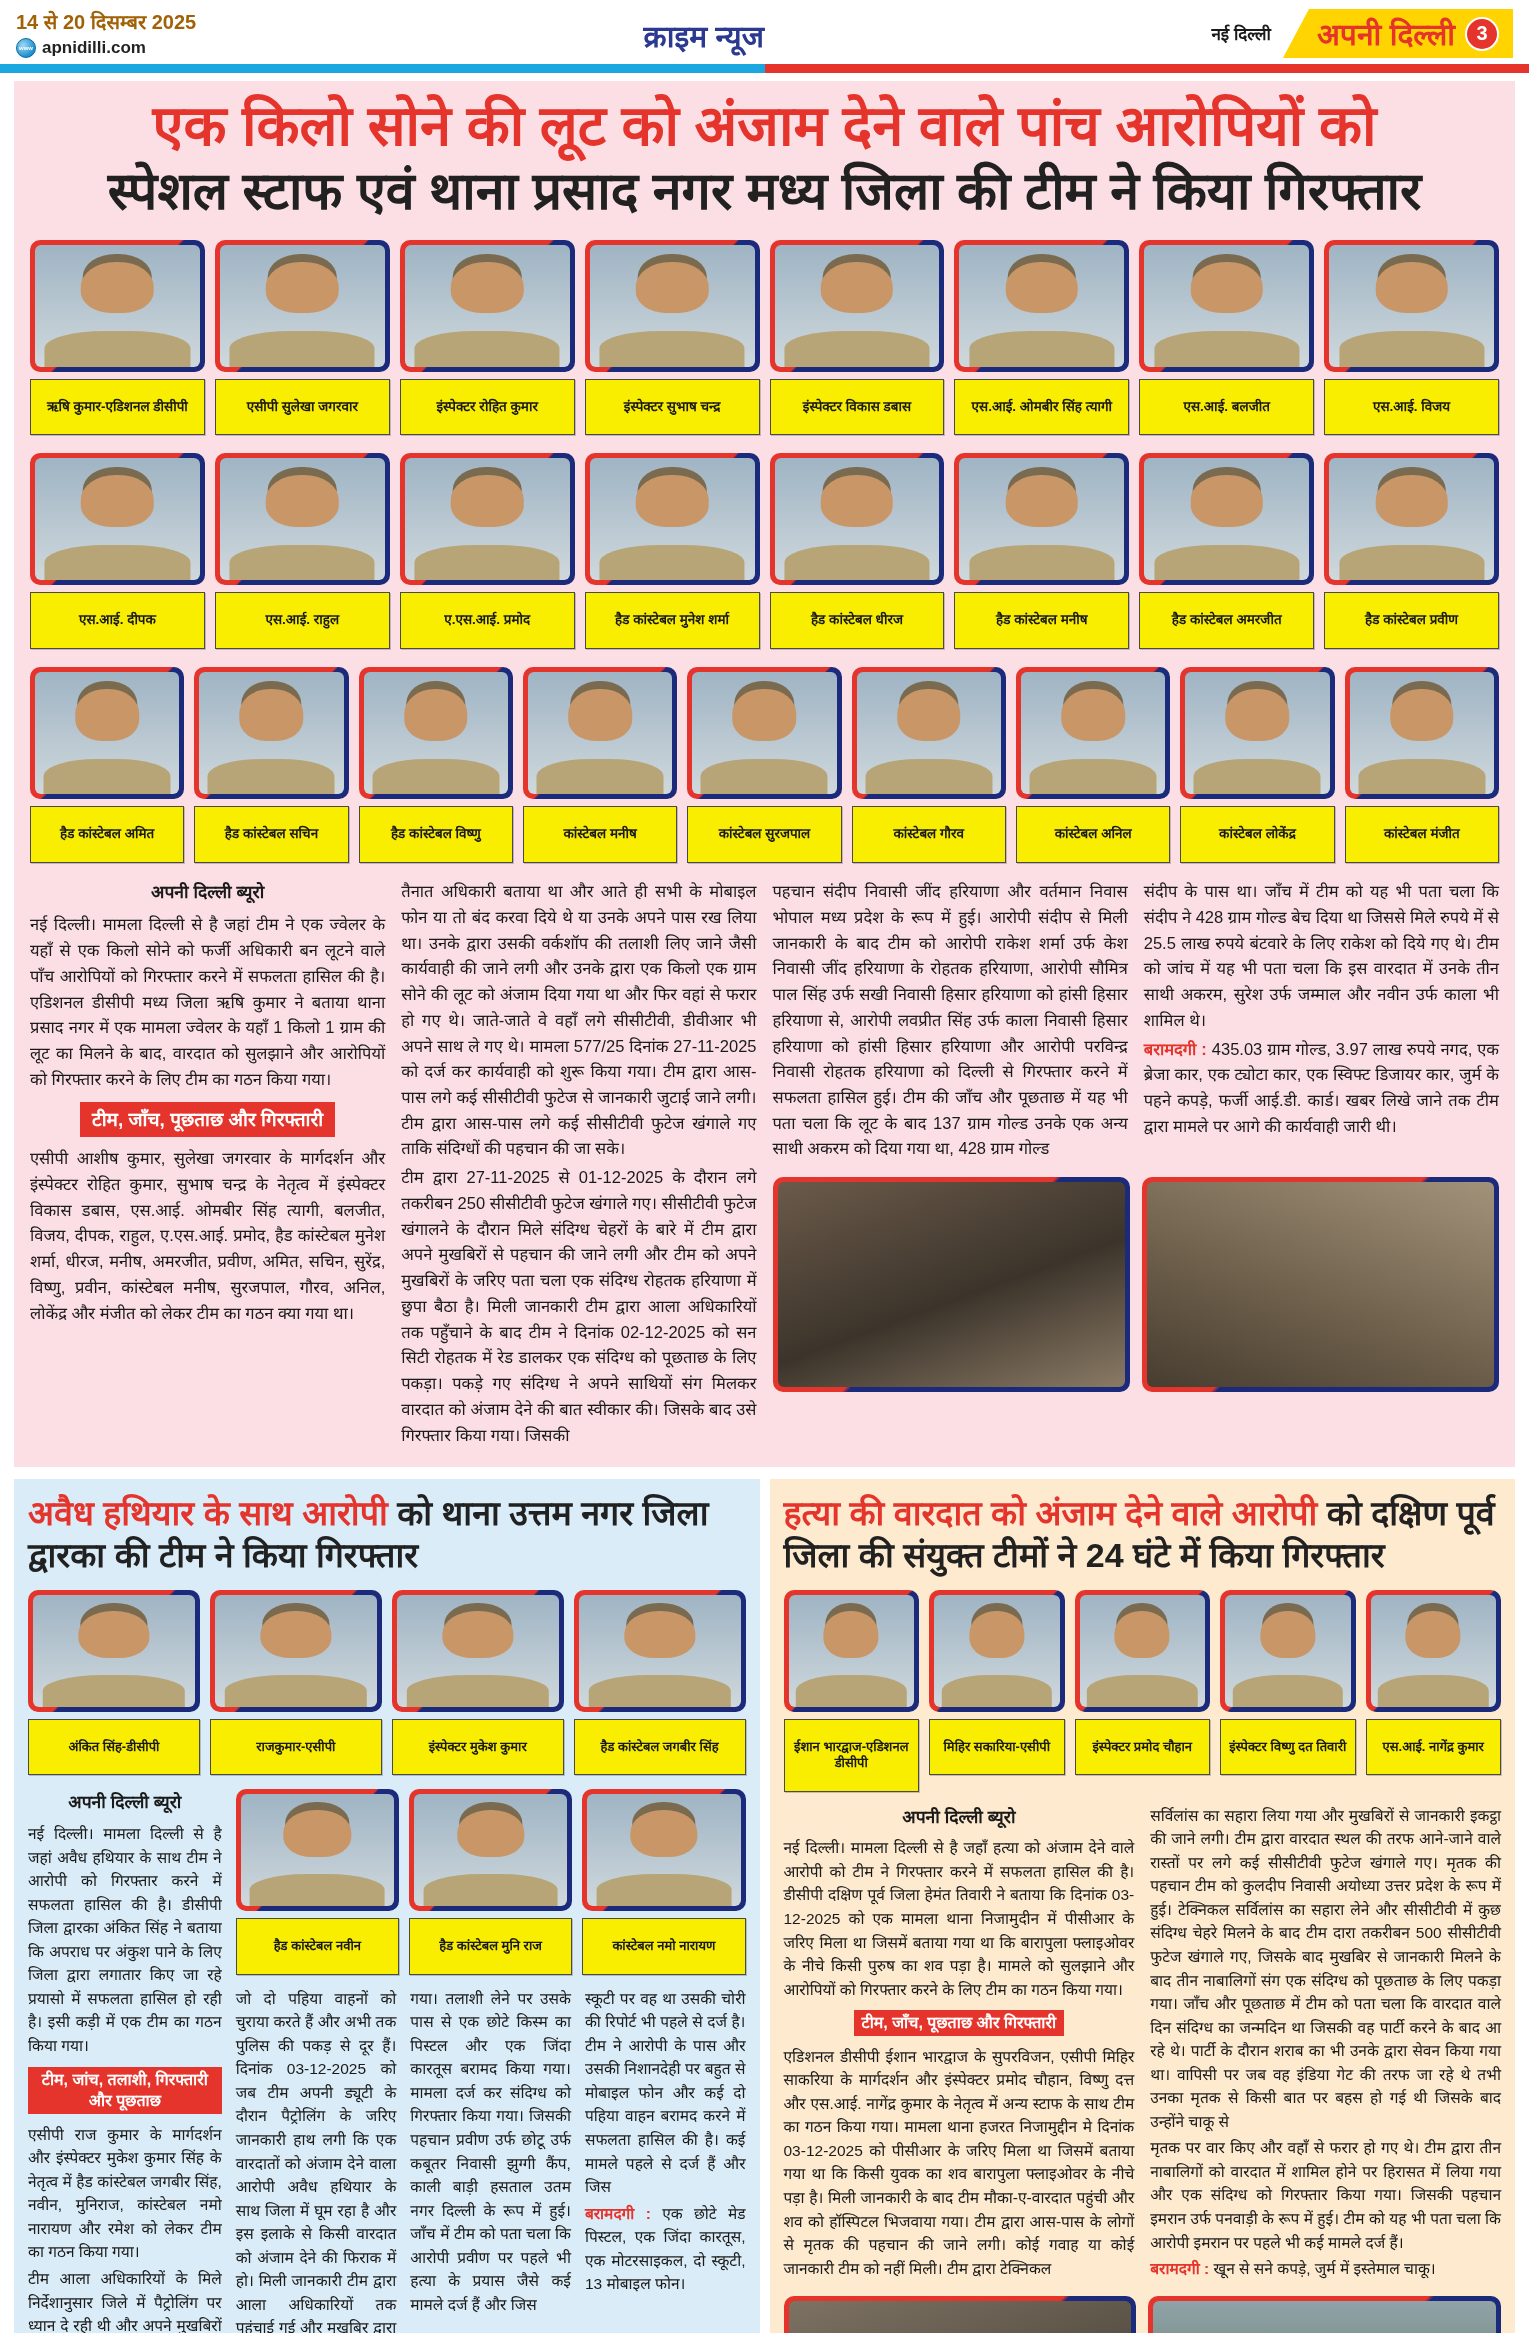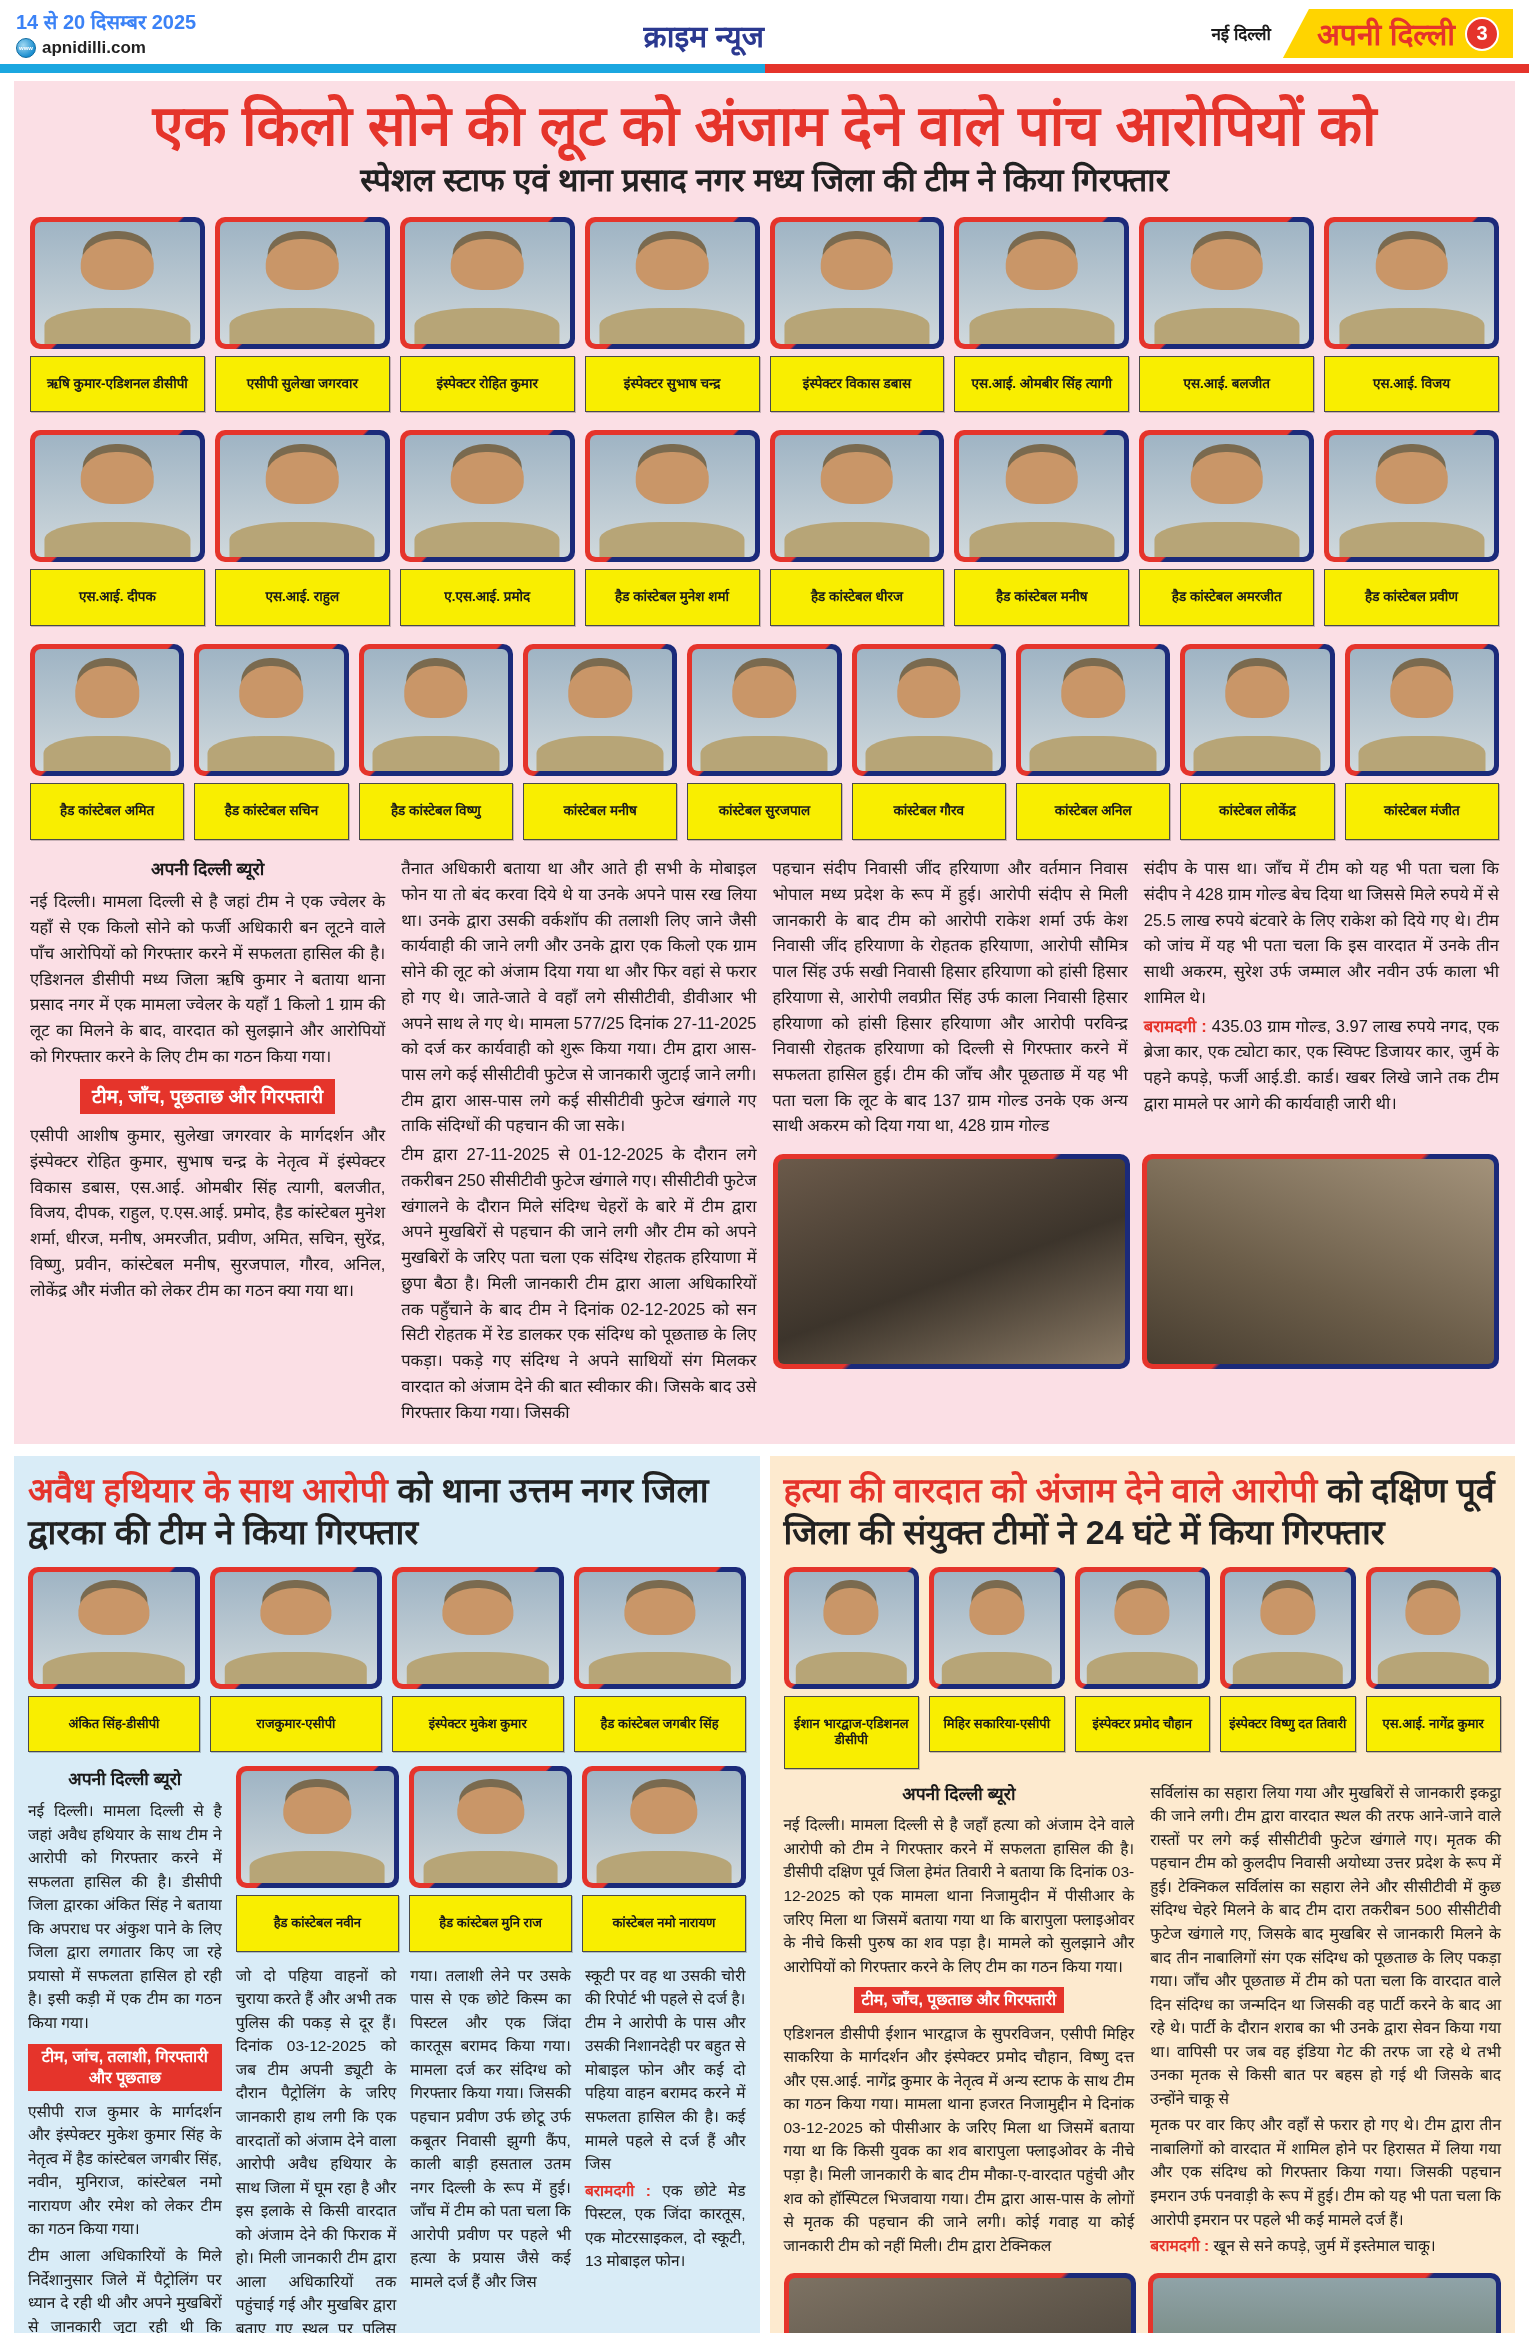--- a/index.html
+++ b/index.html
@@ -7,35 +7,35 @@
     width: 1529px;
     background: #ffffff;
     font-family: "Liberation Sans", "DejaVu Sans", sans-serif;
     color: #1a1a1a;
   }
   .page { width: 1529px; min-height: 2333px; }
 
   
   .hdr { display: flex; align-items: flex-end; padding: 8px 16px 4px; gap: 20px; }
   .hdr-left { display: flex; flex-direction: column; gap: 3px; }
-  .hdr-date { color: #3b82f6; font-weight: bold; font-size: 20px; }
+  .hdr-date { color: #a16207; font-weight: bold; font-size: 20px; }
   .hdr-site { display: flex; align-items: center; gap: 6px; font-weight: bold; font-size: 17px; color: #222; }
   .globe { width: 20px; height: 20px; border-radius: 50%; background: radial-gradient(circle at 35% 35%, #9fd8f2, #1b8fd0 70%); color: #fff; font-size: 6px; display: flex; align-items: center; justify-content: center; font-weight: bold; border: 1px solid #0e6aa0; }
   .hdr-center { flex: 1; text-align: center; color: #2b3990; font-weight: 800; font-size: 30px; padding-bottom: 2px; }
   .hdr-right { display: flex; align-items: center; gap: 12px; }
   .hdr-city { font-weight: bold; font-size: 17px; }
   .brand-strip { background: #ffd400; clip-path: polygon(26px 0, 100% 0, 100% 100%, 0 100%); padding: 4px 14px 4px 34px; display: flex; align-items: center; gap: 10px; text-align: right; }
   .brand-name { color: #e5342b; font-weight: 800; font-size: 30px; }
   .page-circle { width: 34px; height: 34px; border-radius: 50%; background: #e5342b; color: #fff; font-weight: 800; font-size: 20px; display: flex; align-items: center; justify-content: center; border: 2px solid #fff; }
   .divider { height: 9px; margin: 2px 0 0; background: linear-gradient(90deg, #1ba7e0 0 50%, #e5342b 50% 100%); }
 
   
   .main-sec { margin: 8px 14px 0; background: #fbdfe5; padding: 14px 16px 16px; }
   .head1 { color: #e5342b; font-weight: 700; font-size: 56px; text-align: center; line-height: 1.12; }
-  .head2 { color: #212121; font-weight: 800; font-size: 32px; text-align: center; line-height: 1.15; margin-top: 4px; }
+  .head2 { color: #212121; font-weight: 800; font-size: 52px; text-align: center; line-height: 1.15; margin-top: 4px; }
 
   .officer-row { display: flex; justify-content: space-between; gap: 10px; margin-top: 18px; }
   .officer-card { display: flex; flex-direction: column; align-items: center; gap: 7px; flex: 1; min-width: 0; }
   .frame { width: 100%; padding: 5px; border-radius: 10px; background: linear-gradient(135deg, #e5342b 49.5%, #1b2a7a 50.5%); }
   .photo { width: 100%; border-radius: 6px; position: relative; overflow: hidden; }
   .portrait { height: 122px; background: linear-gradient(180deg, #9fb4c4, #cfd8dc); }
   .portrait::before { content: ''; position: absolute; top: 14%; left: 50%; transform: translateX(-50%); width: 44%; height: 42%; border-radius: 48% 48% 42% 42%; background: #c99668; box-shadow: 0 -10px 0 -2px #7a6a4f; }
   .portrait::after { content: ''; position: absolute; bottom: -5%; left: 50%; transform: translateX(-50%); width: 88%; height: 34%; border-radius: 42% 42% 0 0; background: #b7a577; }
   .name-badge { width: 100%; background: #f9ee00; border: 1.5px solid #4a4a4a; padding: 19px 4px; font-weight: bold; font-size: 13.5px; text-align: center; line-height: 1.25; box-shadow: 1px 1px 0 #00000033; }
 

